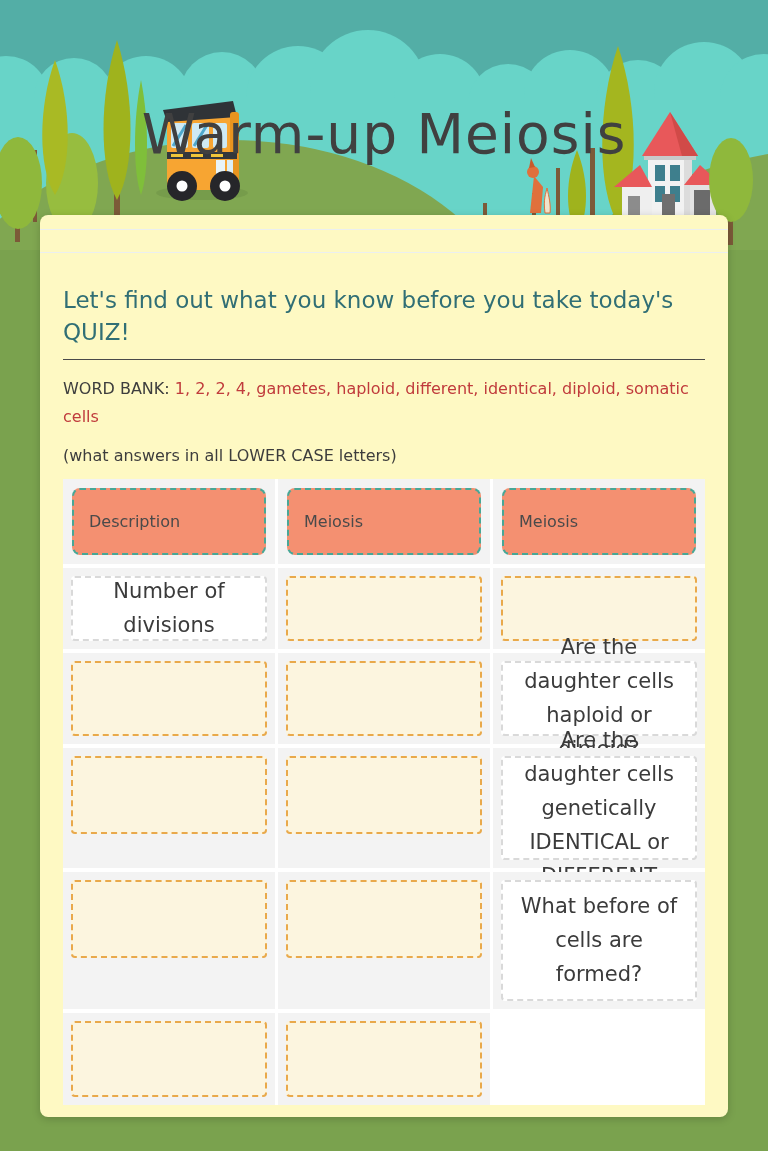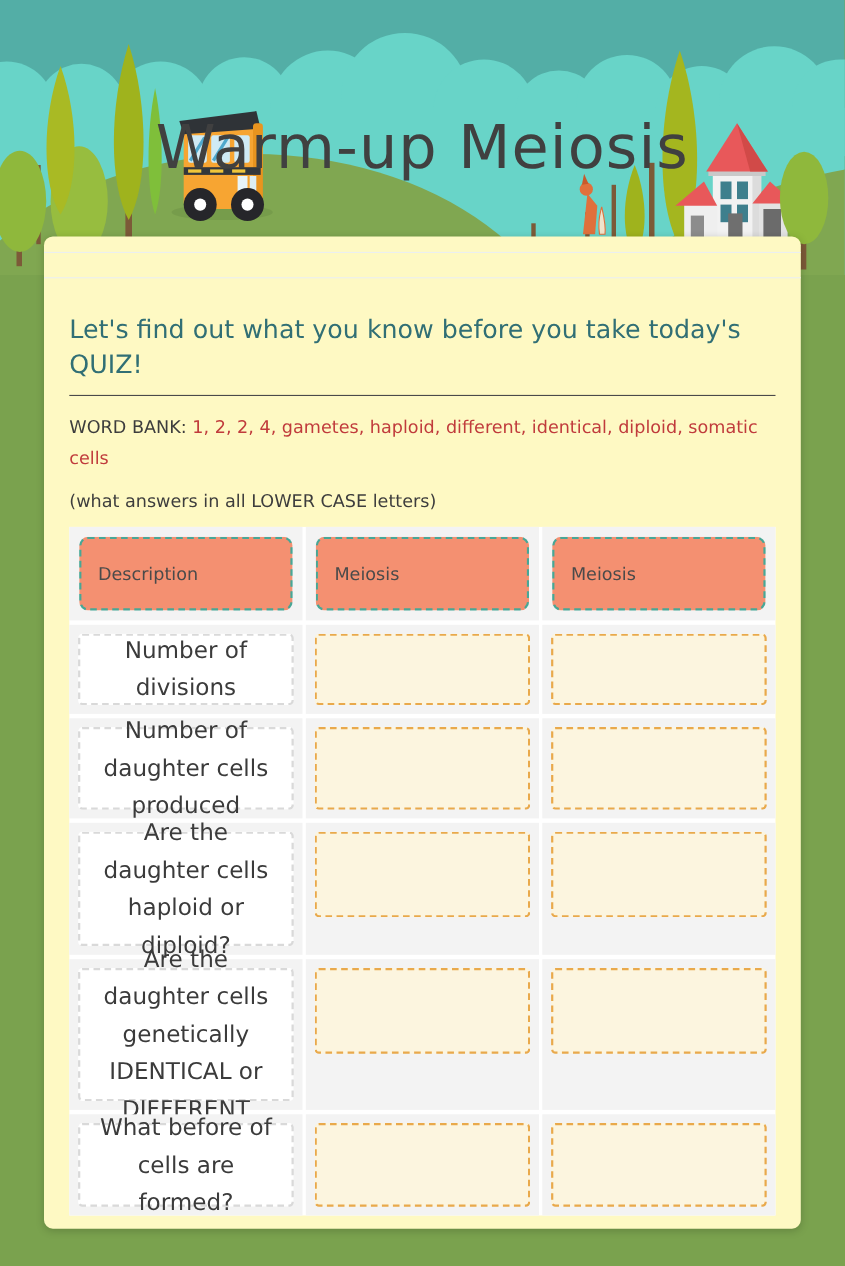--- a/index.html
+++ b/index.html
@@ -207,23 +207,20 @@
         <div class="label-box">Number of divisions</div>
       </div>
       <div class="cell">
         <div class="answer-box" role="textbox"></div>
       </div>
       <div class="cell">
         <div class="answer-box" role="textbox"></div>
       </div>
 
       <div class="cell">
-        <div class="label-box">Number of daughter cells produced</div>
-      </div>
-      <div class="cell">
         <div class="answer-box" role="textbox"></div>
       </div>
       <div class="cell">
         <div class="answer-box" role="textbox"></div>
       </div>
 
       <div class="cell">
         <div class="label-box">Are the daughter cells haploid or diploid?</div>
       </div>
       <div class="cell">

